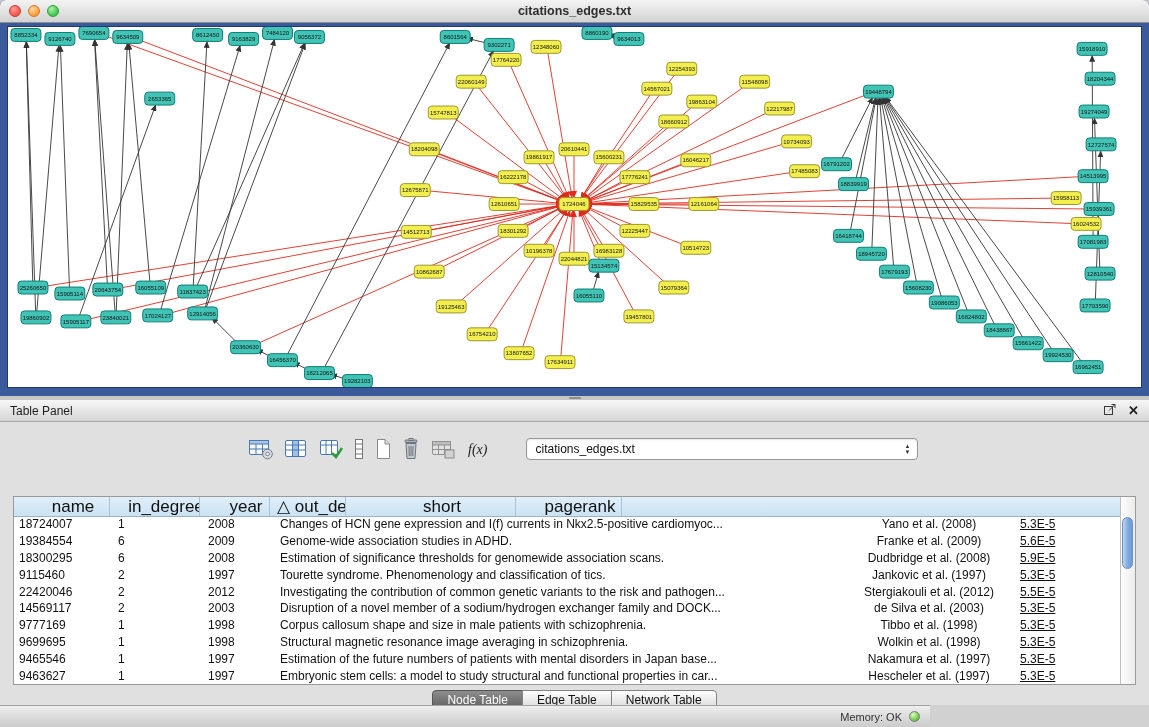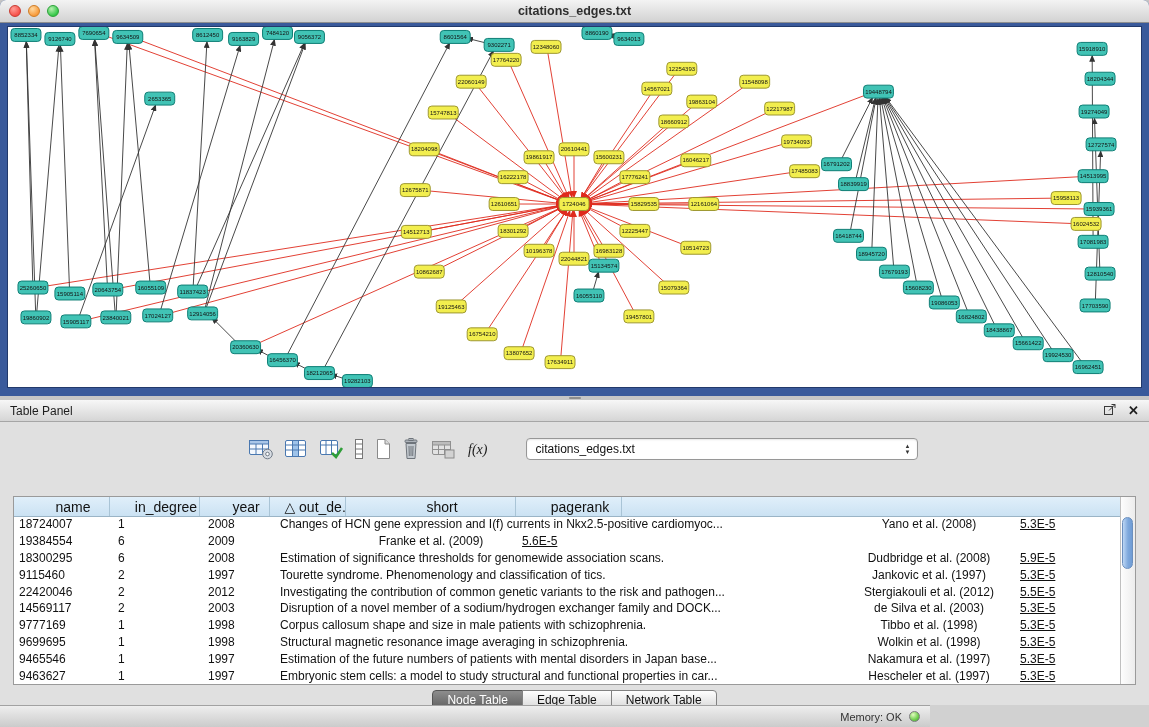--- a/index.html
+++ b/index.html
@@ -41,21 +41,21 @@
   .toolbar{display:flex;align-items:center;height:30px;margin:12px 0 0 16px;gap:9px;justify-content:center;}
   .tbtn{background:none;border:none;padding:0;height:26px;display:flex;align-items:center;justify-content:center;}
   .combo{margin-left:24px;width:392px;height:22px;background:#fff;border:1px solid #979797;border-radius:4px;
     display:flex;align-items:center;padding:0 6px 0 9px;box-sizing:border-box;box-shadow:inset 0 1px 2px rgba(0,0,0,.10);}
   .combo-text{font-size:12px;color:#111;flex:1;}
   .combo-arrows{display:flex;flex-direction:column;align-items:center;font-size:6px;line-height:5px;color:#333;gap:1px;}
 
   .table-wrap{position:absolute;left:13px;right:13px;top:62px;height:189px;background:#fff;border:1px solid #9a9a9a;box-sizing:border-box;}
   .thead{position:absolute;left:0;right:15px;top:0;height:19px;display:flex;
     background:linear-gradient(var(--header-blue-light,#e0effa),var(--header-blue,#cbe2f3));border-bottom:1px solid #9ab4c6;}
-  .th{box-sizing:border-box;border-right:1px solid #a9c4d6;font-size:14px;color:#111;
+  .th{box-sizing:border-box;border-right:1px solid #a9c4d6;font-size:17px;color:#111;
     display:flex;align-items:center;justify-content:center;overflow:hidden;white-space:nowrap;padding-left:23px;}
   .tbody{position:absolute;left:0;right:15px;top:19px;bottom:0;overflow:hidden;}
   .tr{display:flex;height:16.9px;}
   .td{box-sizing:border-box;font-size:12px;color:#111;line-height:16.9px;overflow:hidden;white-space:nowrap;padding:0 2px;}
   .c0{width:96px;}  .td.c0{padding-left:5px;}
   .c1{width:90px;}  .td.c1{padding-left:8px;}
   .c2{width:70px;}  .td.c2{padding-left:8px;}
   .c3{width:498px;} .td.c3{padding-left:10px;}
   .c4{width:76px;}  .td.c4{padding-left:5px;margin-top:44px;}
   .c5{width:170px;} .td.c5{text-align:center;}
@@ -673,20 +673,21 @@
               <div class="td c2">2008</div>
               <div class="td c3">Changes of HCN gene expression and I(f) currents in Nkx2.5-positive cardiomyoc...</div>
               <div class="td c4">49</div>
               <div class="td c5">Yano et al. (2008)</div>
               <div class="td c6">5.3E-5</div>
             </div>
             <div class="tr">
               <div class="td c0">19384554</div>
               <div class="td c1">6</div>
               <div class="td c2">2009</div>
+              <div class="td c3">Genome-wide association studies in ADHD.</div>
               <div class="td c4">0</div>
               <div class="td c5">Franke et al. (2009)</div>
               <div class="td c6">5.6E-5</div>
             </div>
             <div class="tr">
               <div class="td c0">18300295</div>
               <div class="td c1">6</div>
               <div class="td c2">2008</div>
               <div class="td c3">Estimation of significance thresholds for genomewide association scans.</div>
               <div class="td c4">0</div>

